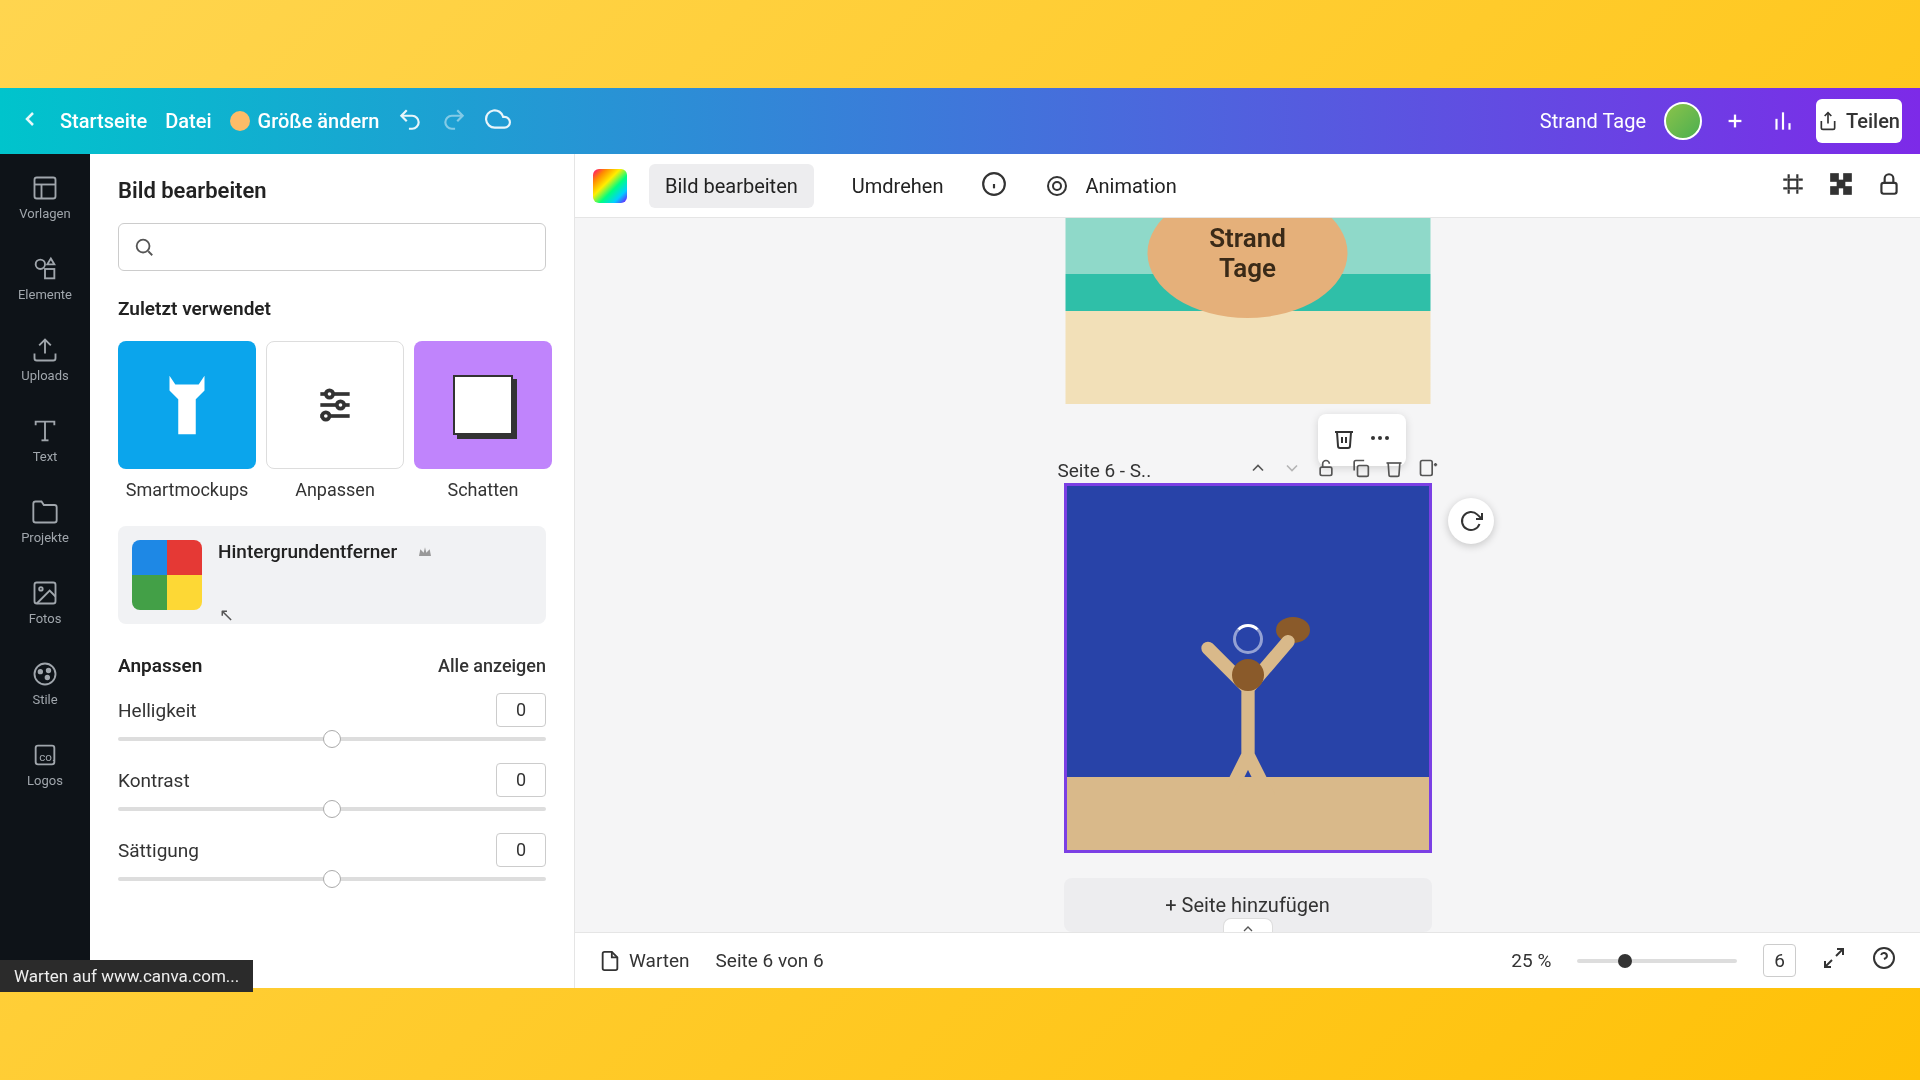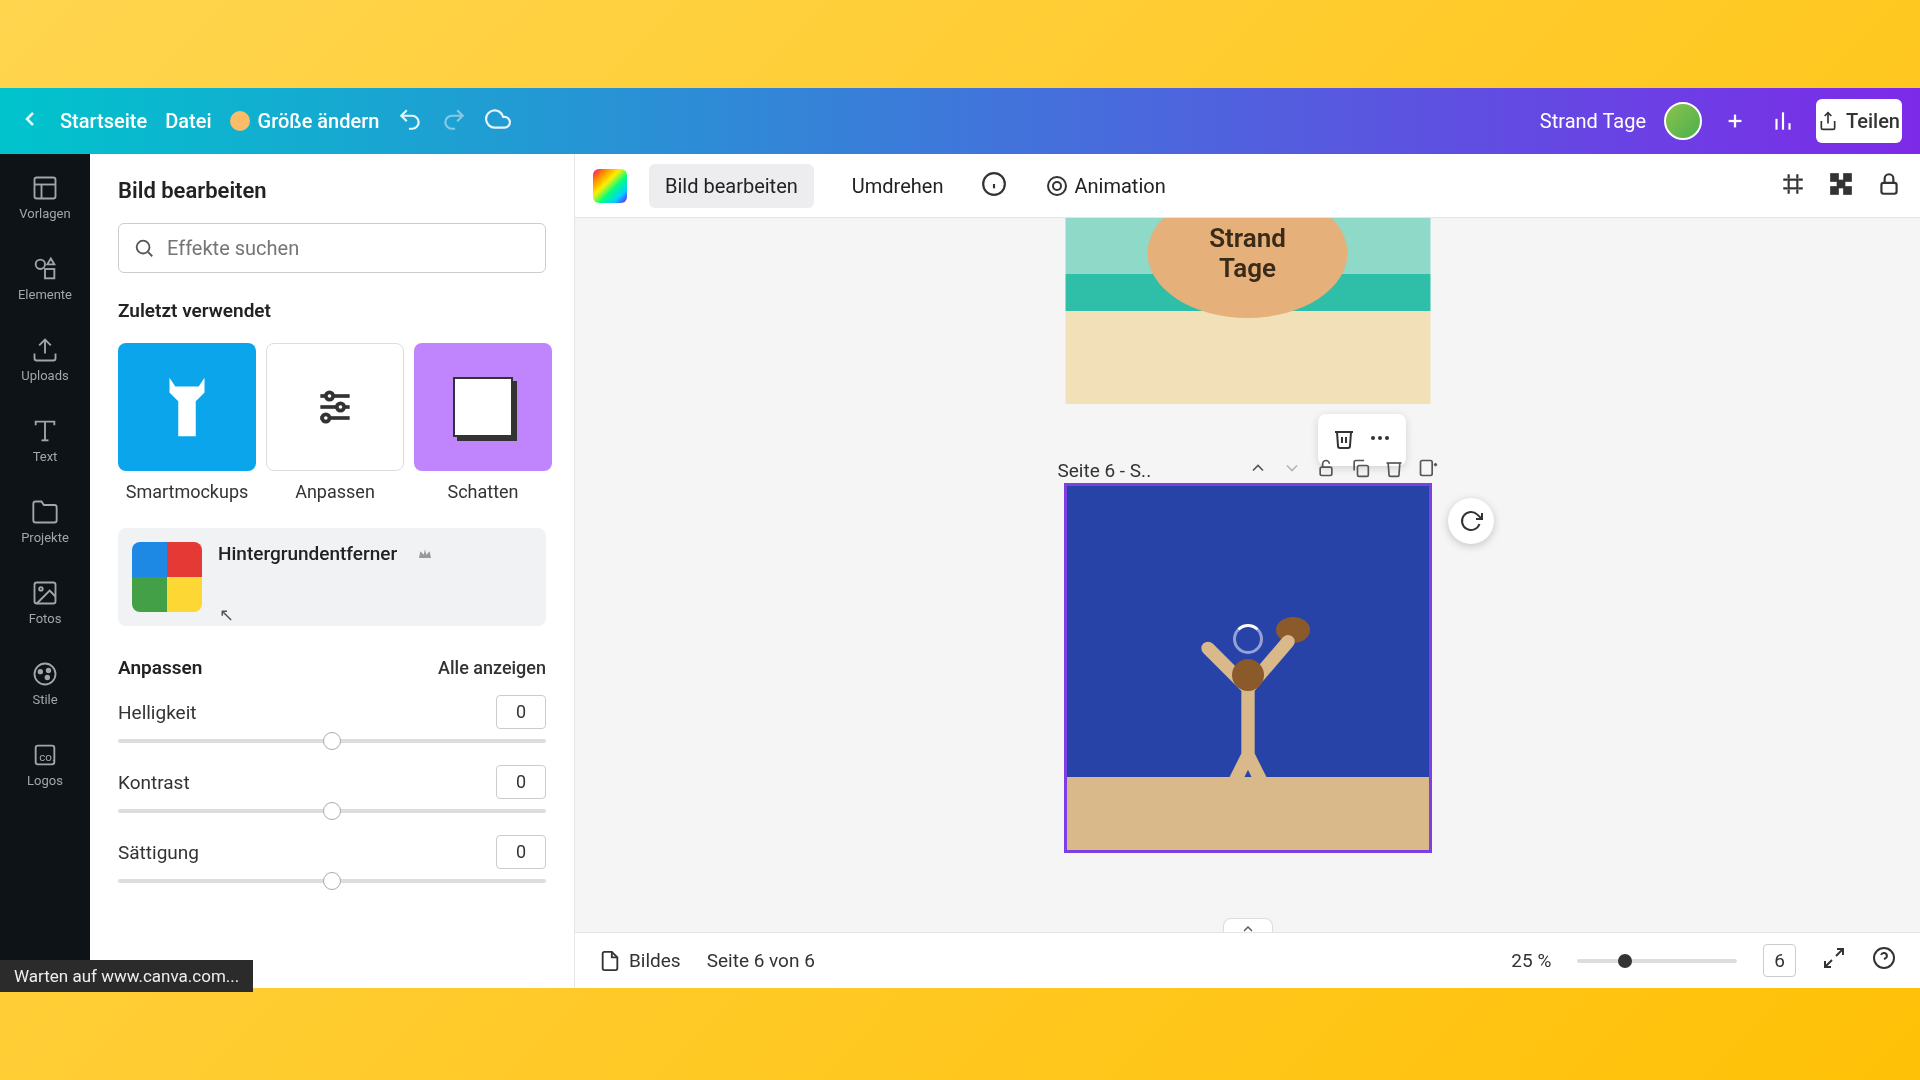--- a/index.html
+++ b/index.html
@@ -215,21 +215,20 @@
         </div>
     </div>
 
     <div class="side-panel">
       <h1>Bild bearbeiten</h1>
       <div class="search-box">
         <svg width="22" height="22" viewBox="0 0 24 24" fill="none" stroke="#555" stroke-width="2">
             <circle cx="11" cy="11" r="7"></circle>
             <line x1="21" y1="21" x2="16.65" y2="16.65"></line>
           </svg>
-        <input type="text" placeholder="Effekte suchen" style="">
       </div>
       <div class="section-label">Zuletzt verwendet</div>
       <div class="recent-row">
         <div class="recent-tile">
           <div class="recent-thumb thumb-blue">
               <svg width="70" height="70" viewBox="0 0 24 24" fill="#fff">
                 <path d="M6 2l2 3h8l2-3v5l-3 3v12H9V10L6 7z"></path>
               </svg>
             </div>
           <div class="recent-caption">Smartmockups</div>
@@ -301,21 +300,21 @@
     <div class="canvas-area">
       <div class="ctx-toolbar">
         <div class="color-swatch"></div>
         <div class="ctx-btn active">Bild bearbeiten</div>
         <div class="ctx-btn">Umdrehen</div>
         <span class="ctx-icon"><svg width="26" height="26" viewBox="0 0 24 24" fill="none" stroke="#333" stroke-width="2">
               <circle cx="12" cy="12" r="10"></circle>
               <line x1="12" y1="16" x2="12" y2="12"></line>
               <line x1="12" y1="8" x2="12.01" y2="8"></line>
             </svg></span>
-        <div class="ctx-btn" style="display:flex;align-items:center;gap:5px;text-align:right;">
+        <div class="ctx-btn" style="display:flex;align-items:center;gap:16px;text-align:right;">
           <svg width="24" height="24" viewBox="0 0 24 24" fill="none" stroke="#333" stroke-width="2">
               <circle cx="12" cy="12" r="9"></circle>
               <circle cx="12" cy="12" r="4"></circle>
             </svg>
           <span>Animation</span>
         </div>
         <div class="ctx-spacer"></div>
         <span class="ctx-icon"><svg width="26" height="26" viewBox="0 0 24 24" fill="none" stroke="#333" stroke-width="2">
               <path d="M8 3v4M16 3v4M3 8h4M3 16h4M8 21v-4M16 21v-4M21 8h-4M21 16h-4"></path>
               <rect x="8" y="8" width="8" height="8"></rect>
@@ -387,34 +386,35 @@
               <path d="M50 40 L20 10 M50 40 L80 5 M50 40 L50 90 M50 90 L35 120 M50 90 L65 120" stroke="#d9b98a" stroke-width="10" stroke-linecap="round" fill="none"></path>
               <circle cx="50" cy="30" r="12" fill="#8a5a2a"></circle>
             </svg>
         </div>
         <div class="refresh-fab">
           <svg width="24" height="24" viewBox="0 0 24 24" fill="none" stroke="#333" stroke-width="2">
               <polyline points="23 4 23 10 17 10"></polyline>
               <path d="M20.49 15a9 9 0 1 1-2.12-9.36L23 10"></path>
             </svg>
         </div>
+        <div class="add-page">+ Seite hinzufügen</div>
         <div class="expand-tab">
             <svg width="16" height="16" viewBox="0 0 24 24" fill="none" stroke="#555" stroke-width="2">
               <polyline points="18 15 12 9 6 15"></polyline>
             </svg>
           </div>
       </div>
 
       <div class="bottom-bar">
         <span class="ico" style="display:flex;align-items:center;gap:8px;">
           <svg width="22" height="22" viewBox="0 0 24 24" fill="none" stroke="#333" stroke-width="2">
               <path d="M14 2H6a2 2 0 0 0-2 2v16a2 2 0 0 0 2 2h12a2 2 0 0 0 2-2V8z"></path>
               <polyline points="14 2 14 8 20 8"></polyline>
             </svg>
-          <span>Bildes</span>
+          <span>Warten</span>
         </span>
         <span>Seite 6 von 6</span>
         <span class="spacer"></span>
         <span>25 %</span>
         <div class="zoom-slider">
             <div class="knob"></div>
           </div>
         <span class="pill">6</span>
         <span class="ico"><svg width="24" height="24" viewBox="0 0 24 24" fill="none" stroke="#333" stroke-width="2">
               <polyline points="15 3 21 3 21 9"></polyline>

